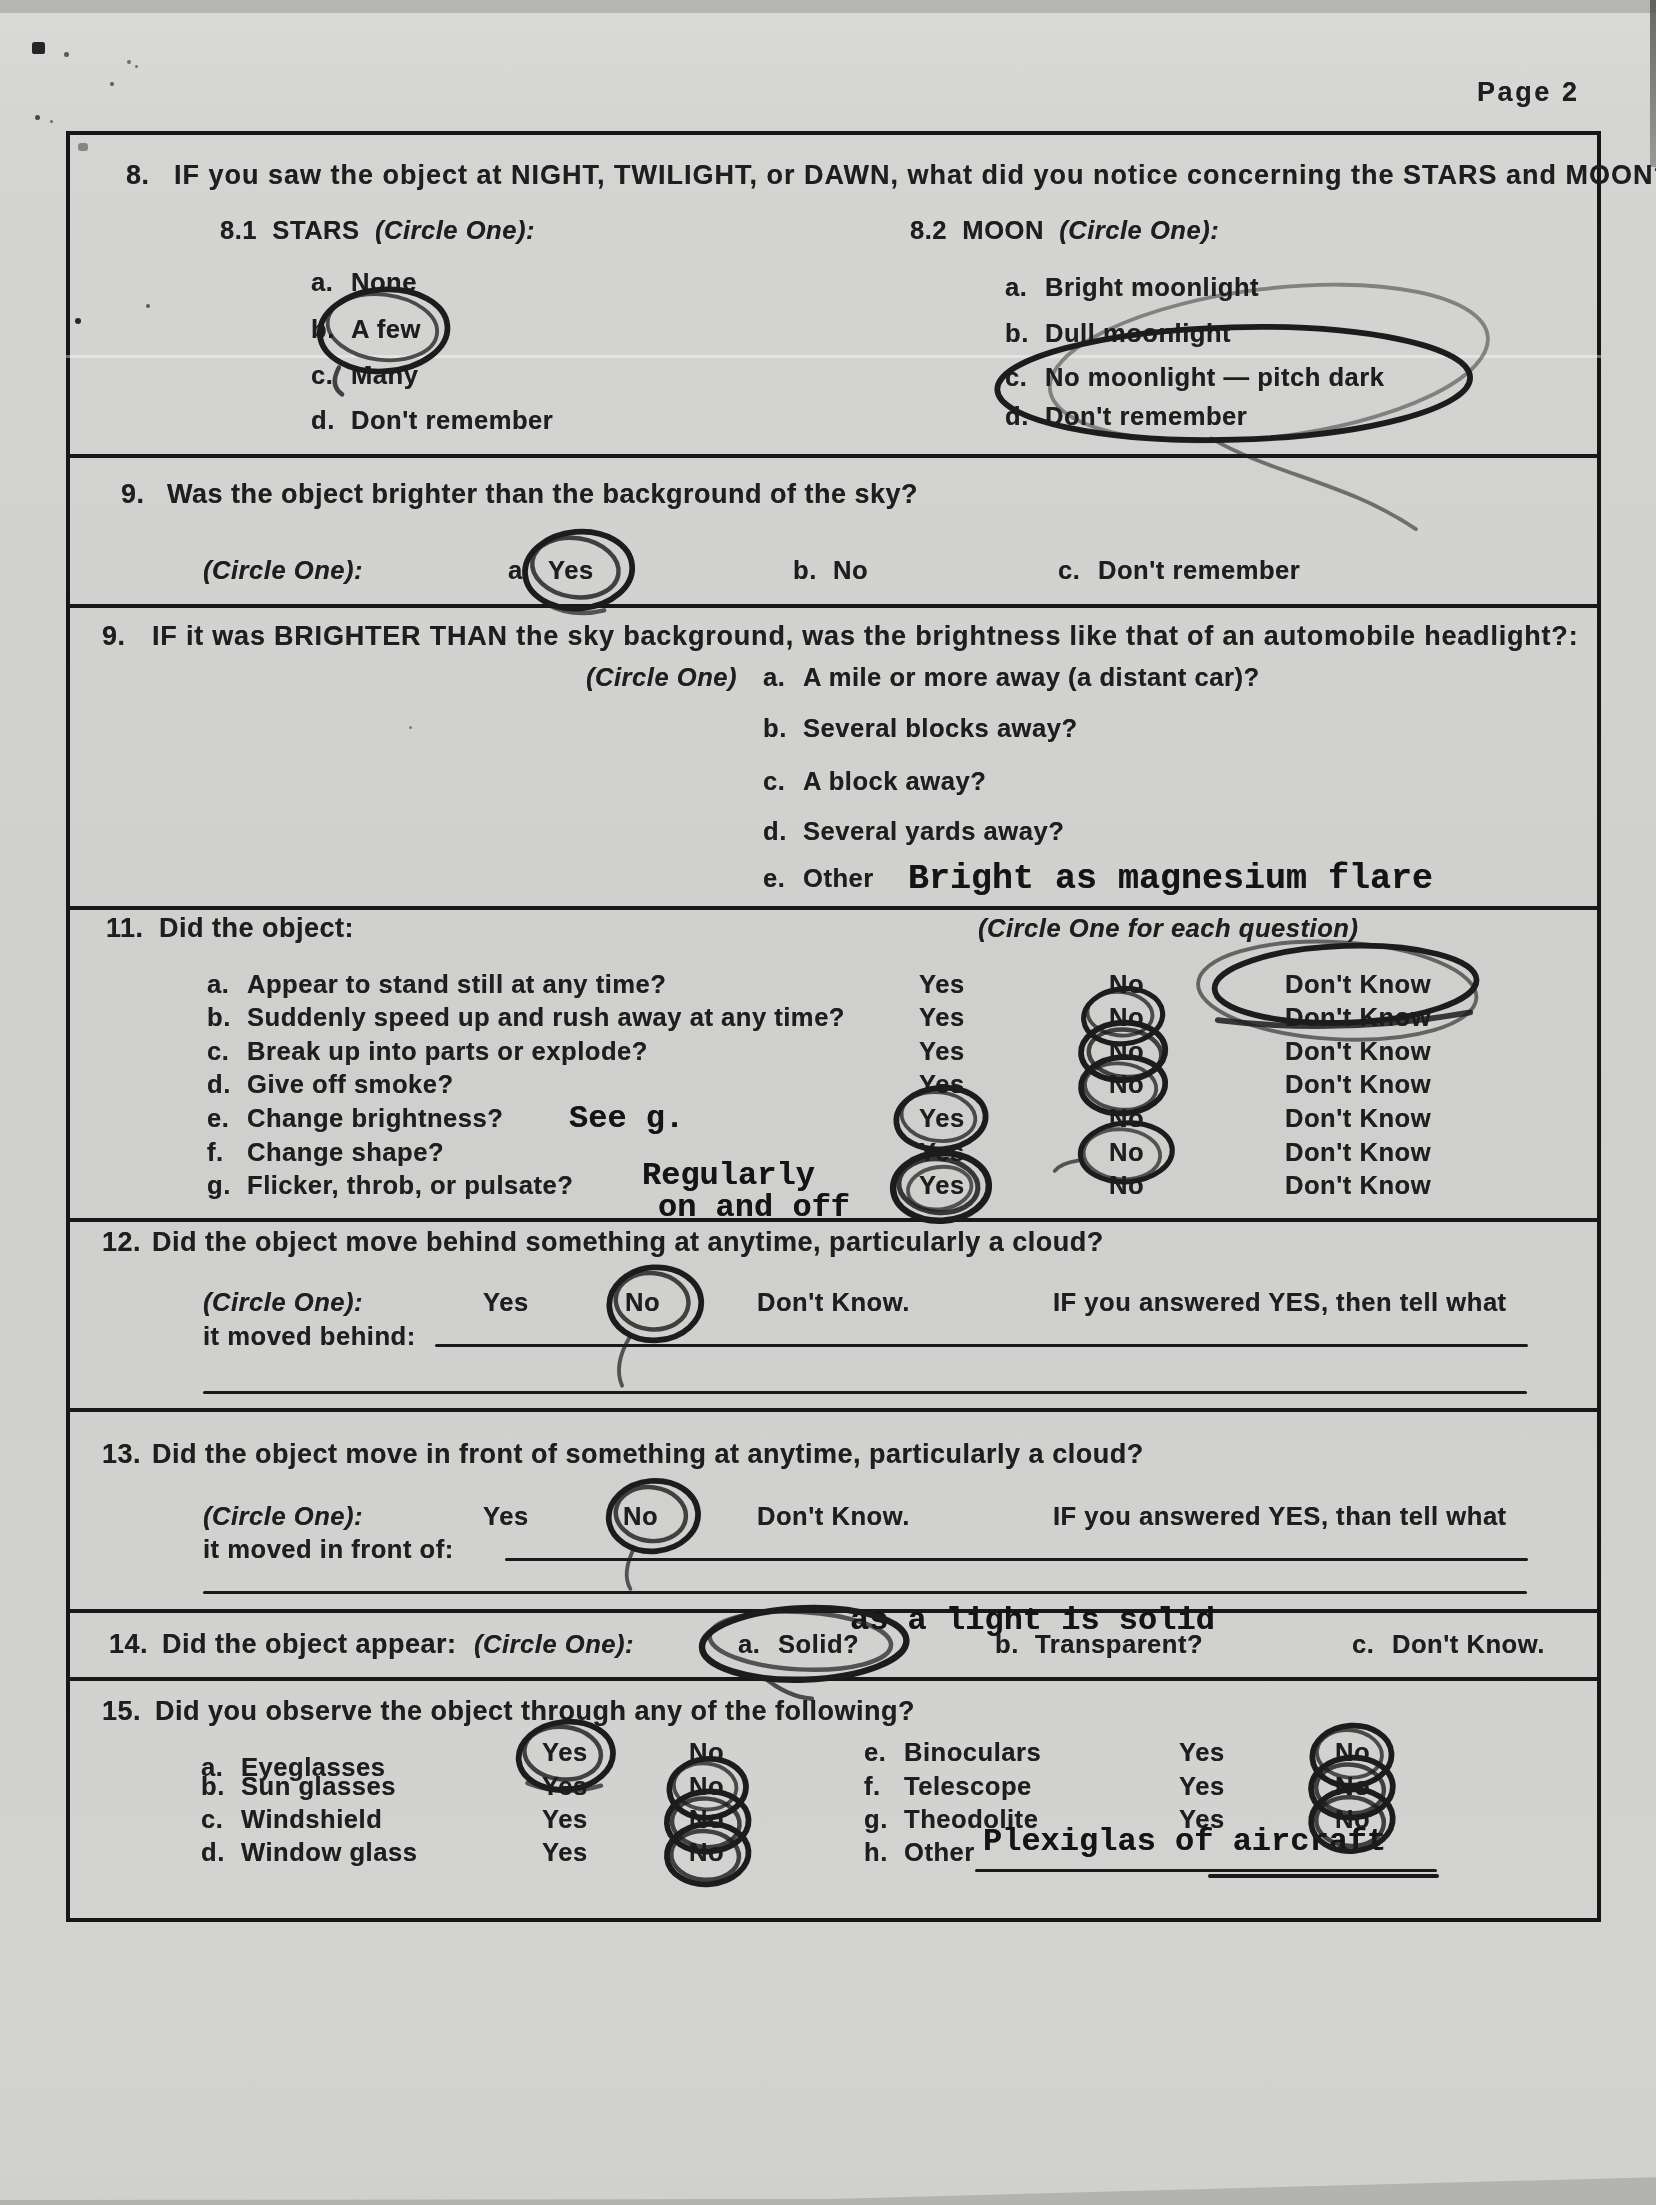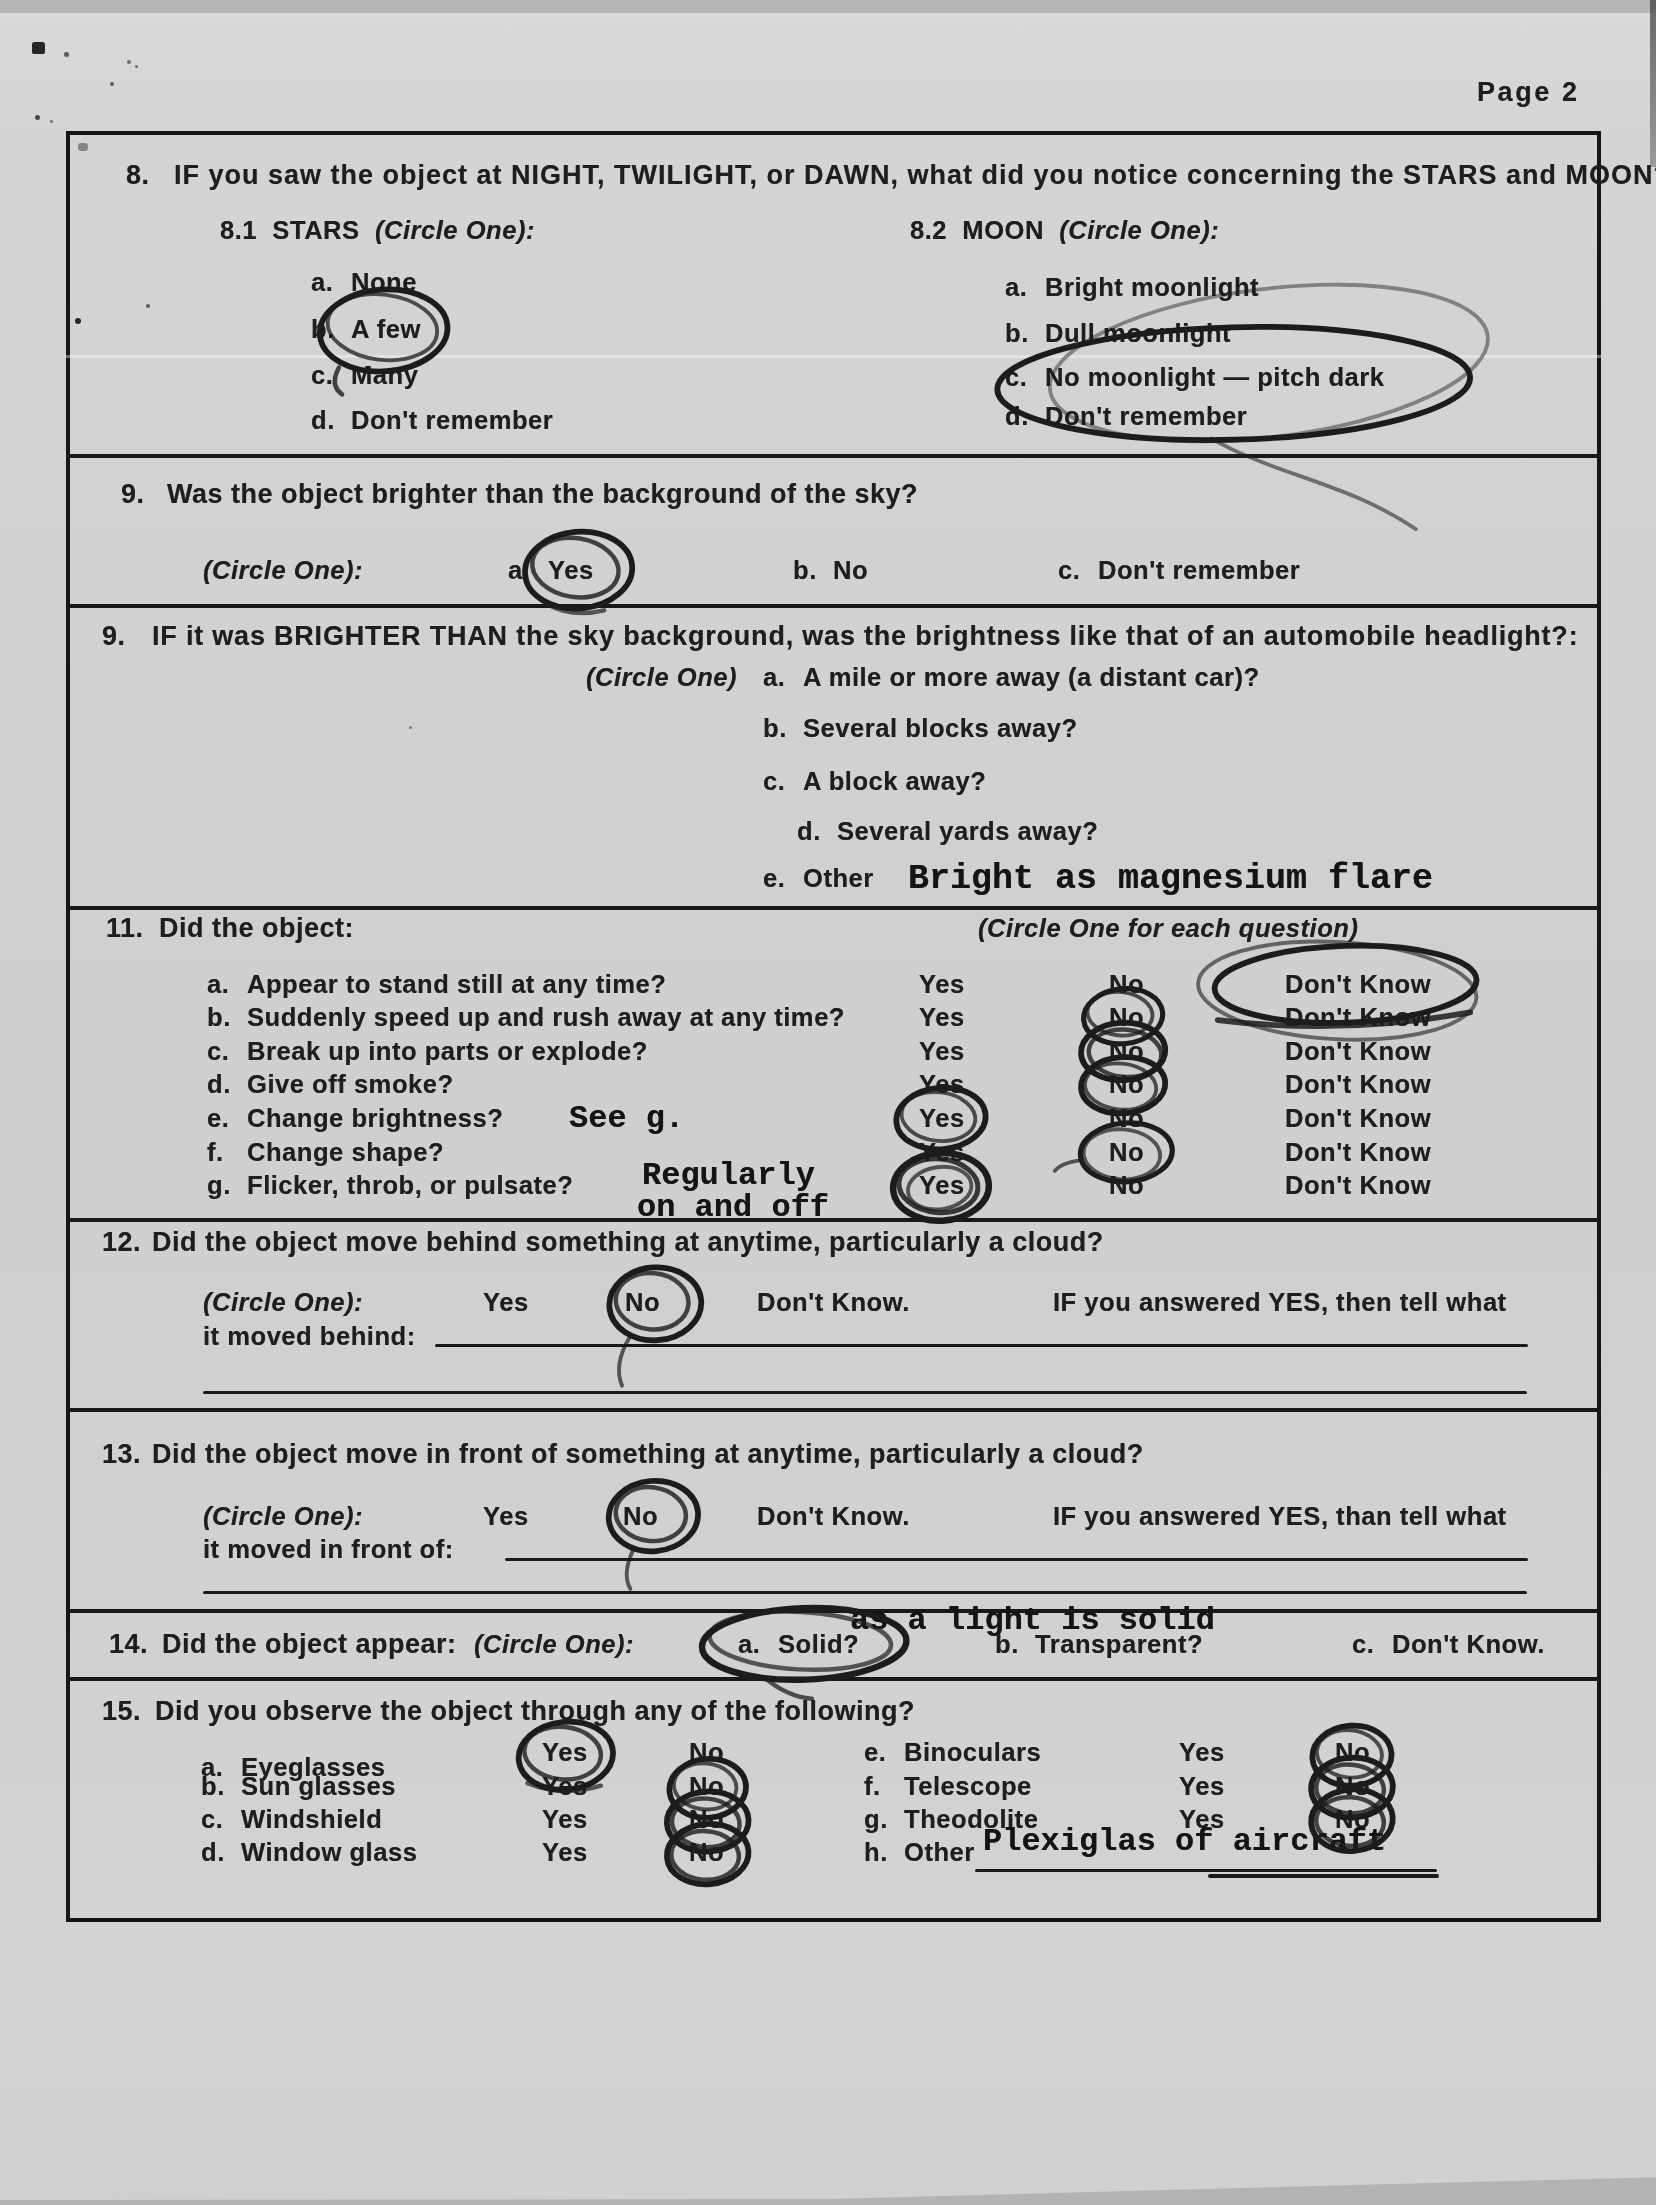--- a/index.html
+++ b/index.html
@@ -99,21 +99,21 @@
   <div>
     <span class="t big" style="left:102px;top:621px;">9.</span>
     <span class="t big" style="left:152px;top:621px;letter-spacing:0.8px;">IF it was BRIGHTER THAN the sky background, was the brightness like that of an automobile headlight?:</span>
     <span class="t it" style="left:586px;top:662px;">(Circle One)</span>
     <div class="t" style="left:763px;top:662px;">
       <span class="letter">a.</span><span>A mile or more away (a distant car)?</span></div>
     <div class="t" style="left:763px;top:713px;">
       <span class="letter">b.</span><span>Several blocks away?</span></div>
     <div class="t" style="left:763px;top:766px;">
       <span class="letter">c.</span><span>A block away?</span></div>
-    <div class="t" style="left:763px;top:816px;margin-left:34px;">
+    <div class="t" style="left:763px;top:816px;">
       <span class="letter">d.</span><span>Several yards away?</span></div>
     <div class="t" style="left:763px;top:863px;">
       <span class="letter">e.</span><span>Other</span></div>
     <span class="t mono m54" style="left:908px;top:860px;">Bright as magnesium flare</span>
   </div>
 
   <div>
     <span class="t big" style="left:106px;top:913px;">11.</span>
     <span class="t big" style="left:159px;top:913px;">Did the object:</span>
     <span class="t it" style="left:978px;top:913px;">(Circle One for each question)</span>
@@ -151,21 +151,21 @@
 
     <div class="t" style="left:207px;top:1137px;">
       <span class="letter">f.</span><span>Change shape?</span></div>
     <span class="t" style="left:919px;top:1137px;">Yes</span>
     <span class="t" style="left:1109px;top:1137px;">No</span>
     <span class="t" style="left:1285px;top:1137px;">Don't Know</span>
 
     <div class="t" style="left:207px;top:1170px;">
       <span class="letter">g.</span><span>Flicker, throb, or pulsate?</span></div>
     <span class="t mono m50" style="left:642px;top:1158px;">Regularly</span>
-    <span class="t mono m50" style="left:637px;top:1190px;">on and off</span>
+    <span class="t mono m50" style="left:658px;top:1190px;">on and off</span>
     <span class="t" style="left:919px;top:1170px;">Yes</span>
     <span class="t" style="left:1109px;top:1170px;">No</span>
     <span class="t" style="left:1285px;top:1170px;">Don't Know</span>
   </div>
 
   <div>
     <span class="t big" style="left:102px;top:1227px;">12.</span>
     <span class="t big" style="left:152px;top:1227px;">Did the object move behind something at anytime, particularly a cloud?</span>
     <span class="t it" style="left:203px;top:1287px;">(Circle One):</span>
     <span class="t" style="left:483px;top:1287px;">Yes</span>

